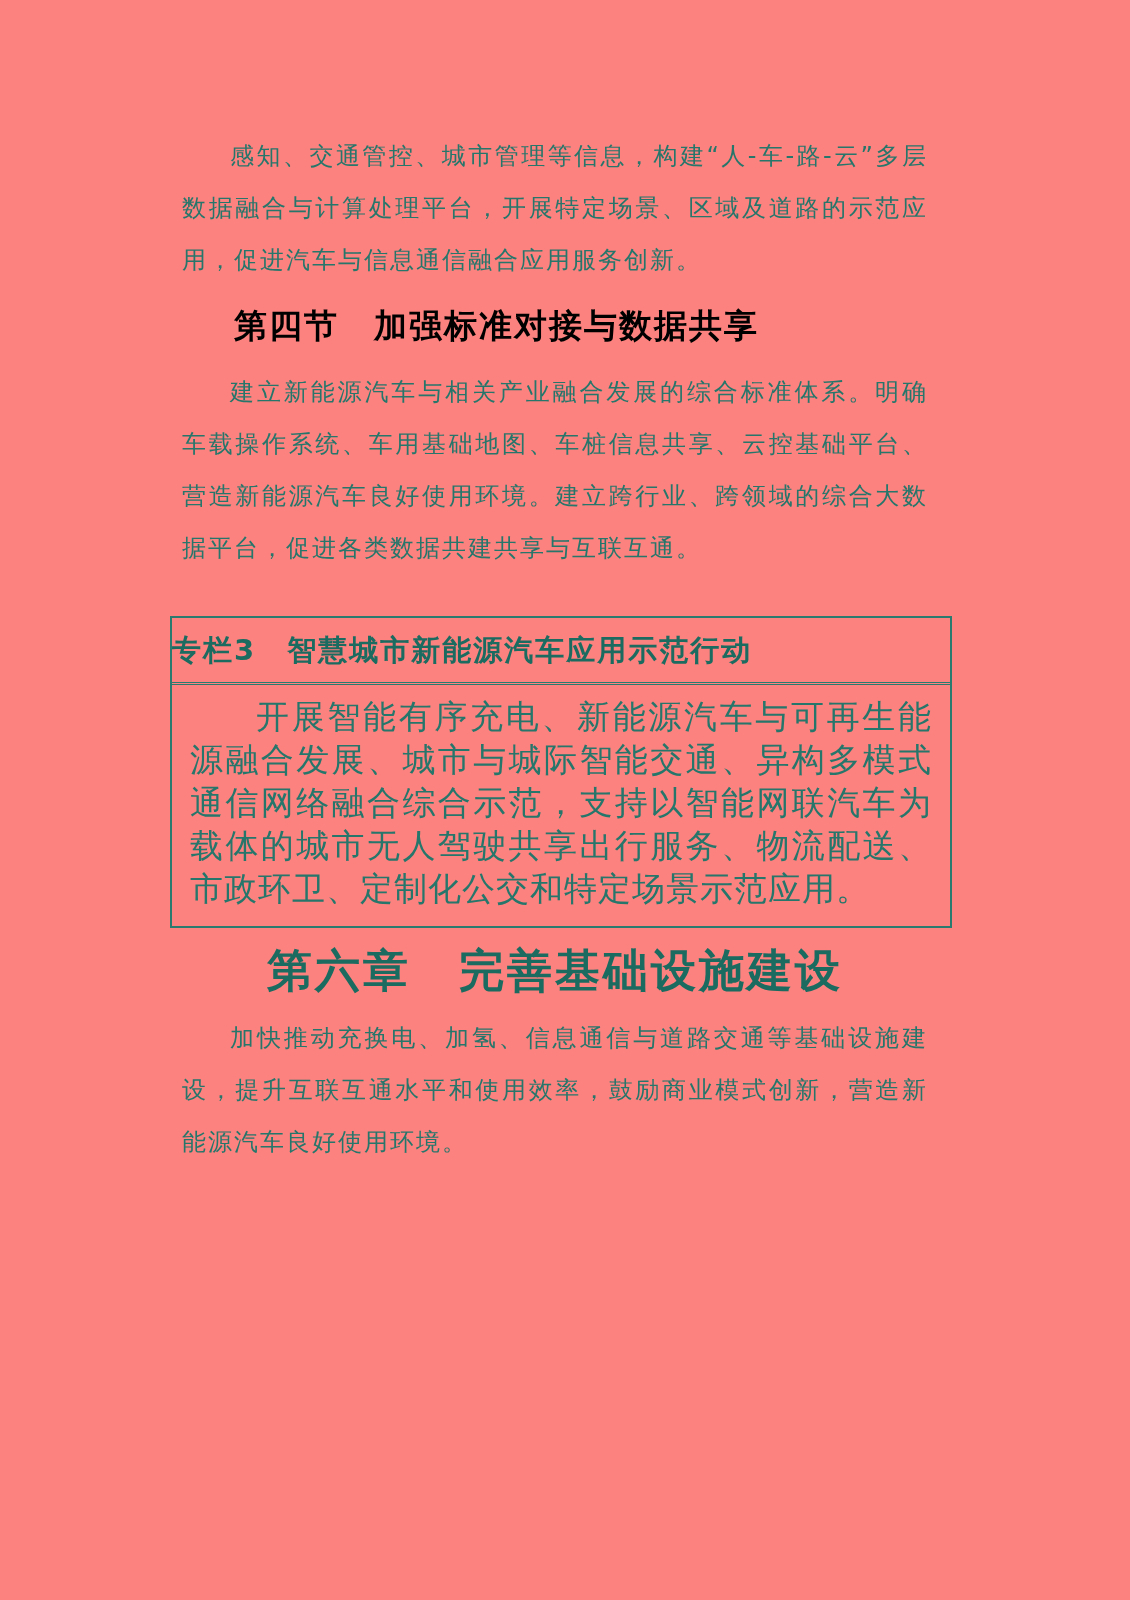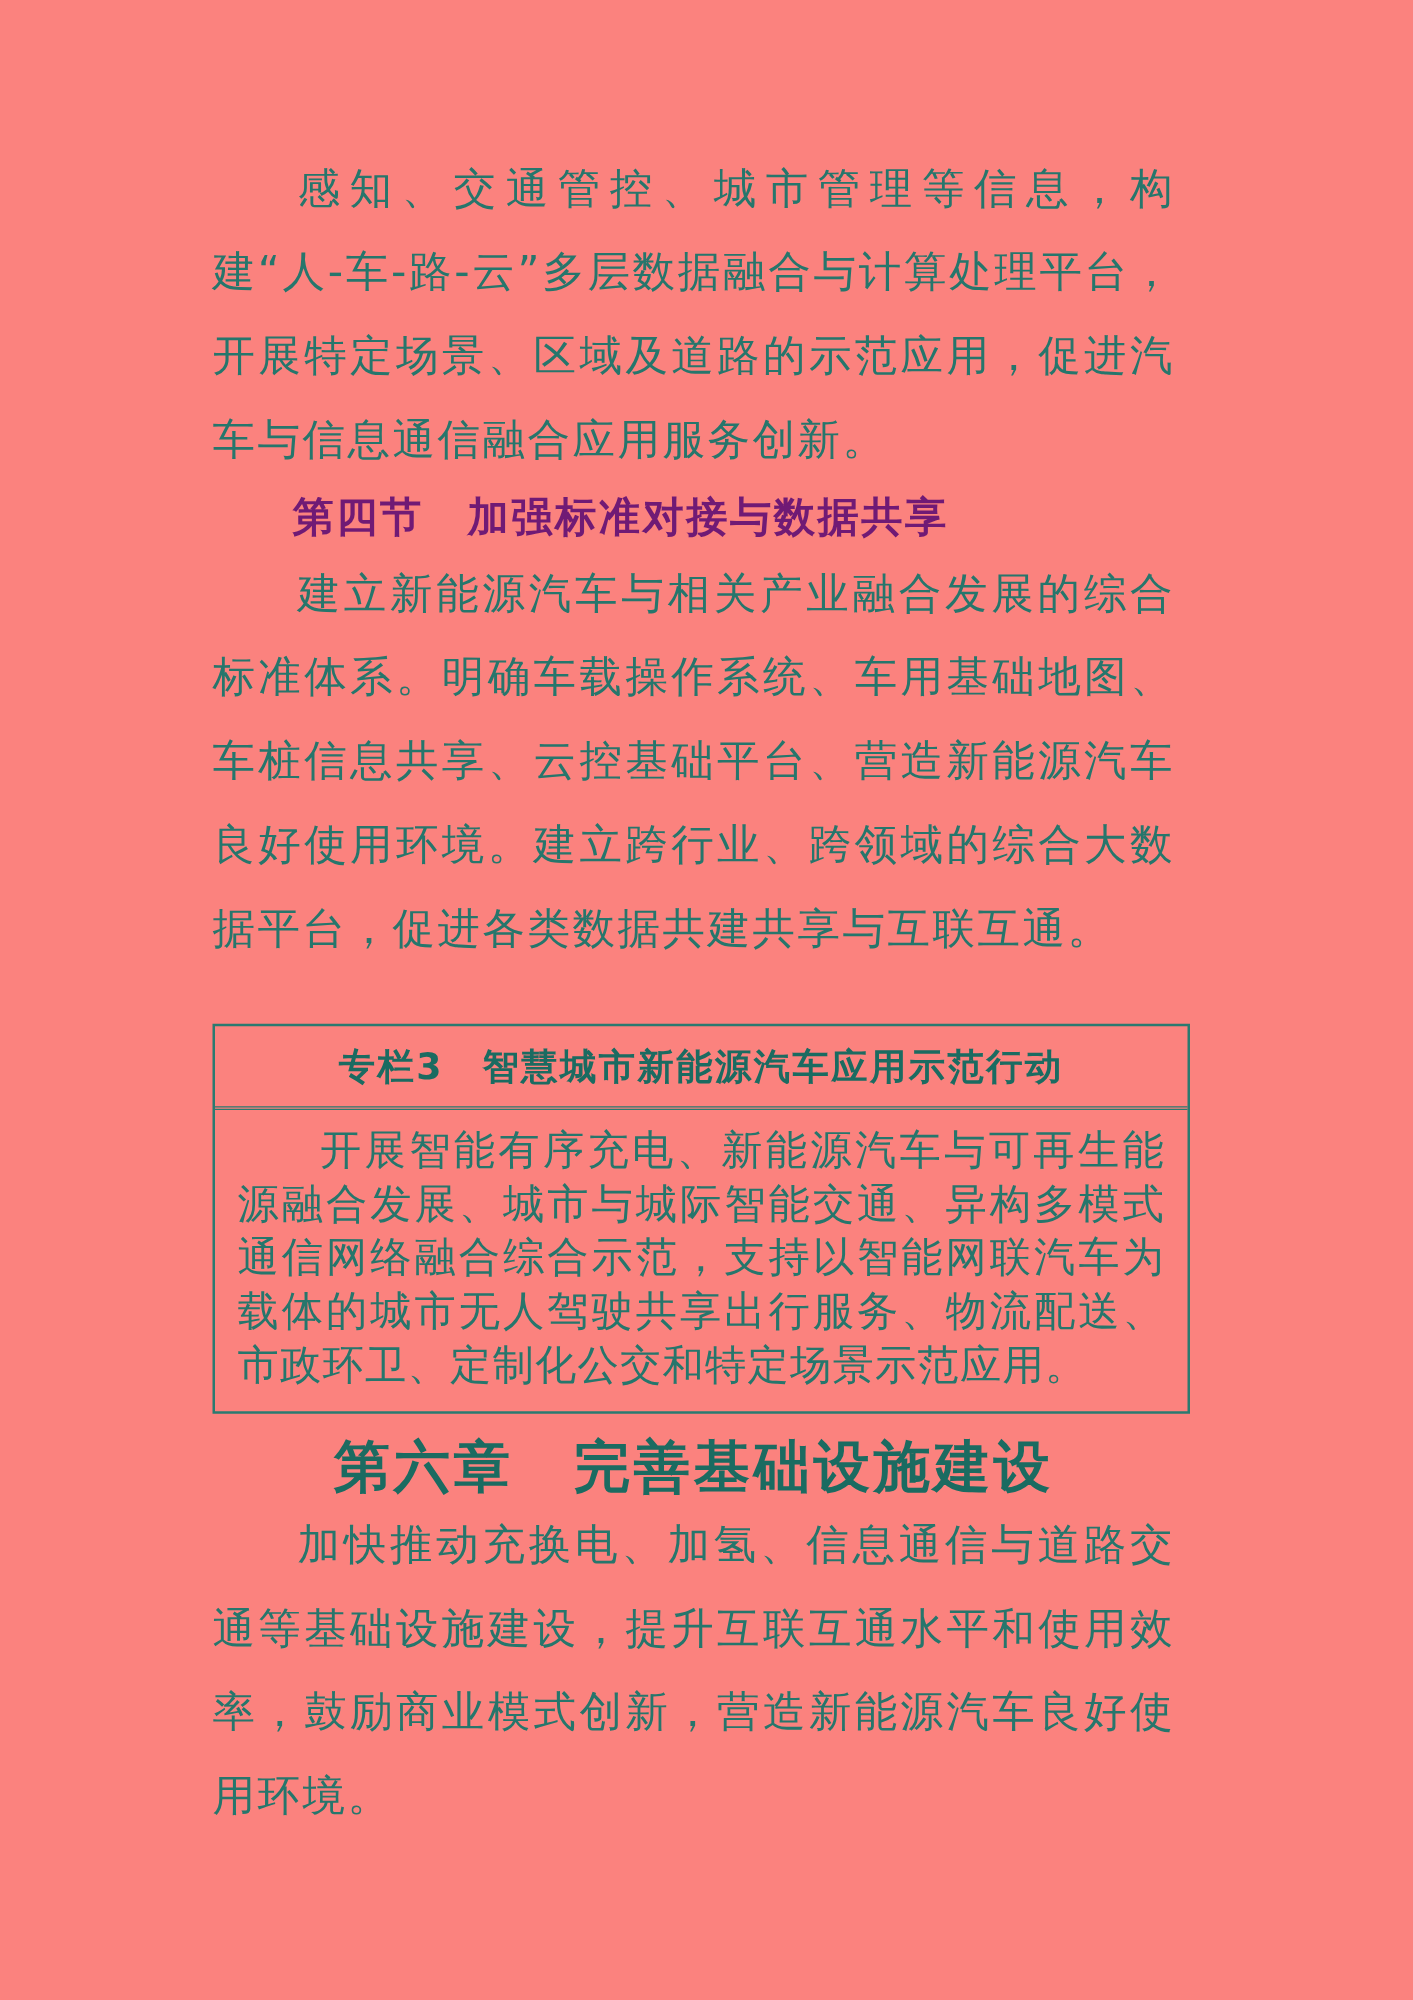--- a/index.html
+++ b/index.html
@@ -13,57 +13,56 @@
     color: #26766c;
     overflow: hidden;
   }
   .content {
     position: absolute;
     left: 170px;
     top: 118px;
     width: 770px;
   }
   p.body-para {
-    margin: 0;
-    font-size: 34px;
-    line-height: 67px;
+    margin: 12px;
+    font-size: 24px;
+    line-height: 52px;
     letter-spacing: 2px;
     text-align: justify;
     text-align-last: left;
     text-indent: 2em;
   }
   .section-heading {
     margin: 0;
     padding-left: 64px;
     font-size: 33px;
     line-height: 56px;
     font-weight: bold;
     letter-spacing: 2px;
-    color: #701a75;
+    color: #000000;
   }
   .chapter-heading {
     margin: 14px 0 0 0;
     font-size: 45px;
     line-height: 58px;
     font-weight: bold;
     letter-spacing: 3px;
     text-align: center;
     color: #1b6b61;
   }
   .callout {
     margin-top: 42px;
     margin-right: -12px;
     border: 2px solid #2a7a70;
   }
   .callout-title {
     font-size: 29px;
     font-weight: bold;
     letter-spacing: 2px;
     line-height: 64px;
-    text-align: center;
     color: #1b6b61;
     border-bottom: 3px double #2a7a70;
   }
   .callout-body {
     margin: 0;
     padding: 10px 18px 16px 18px;
     font-size: 33px;
     line-height: 43px;
     letter-spacing: 1px;
     text-align: justify;

